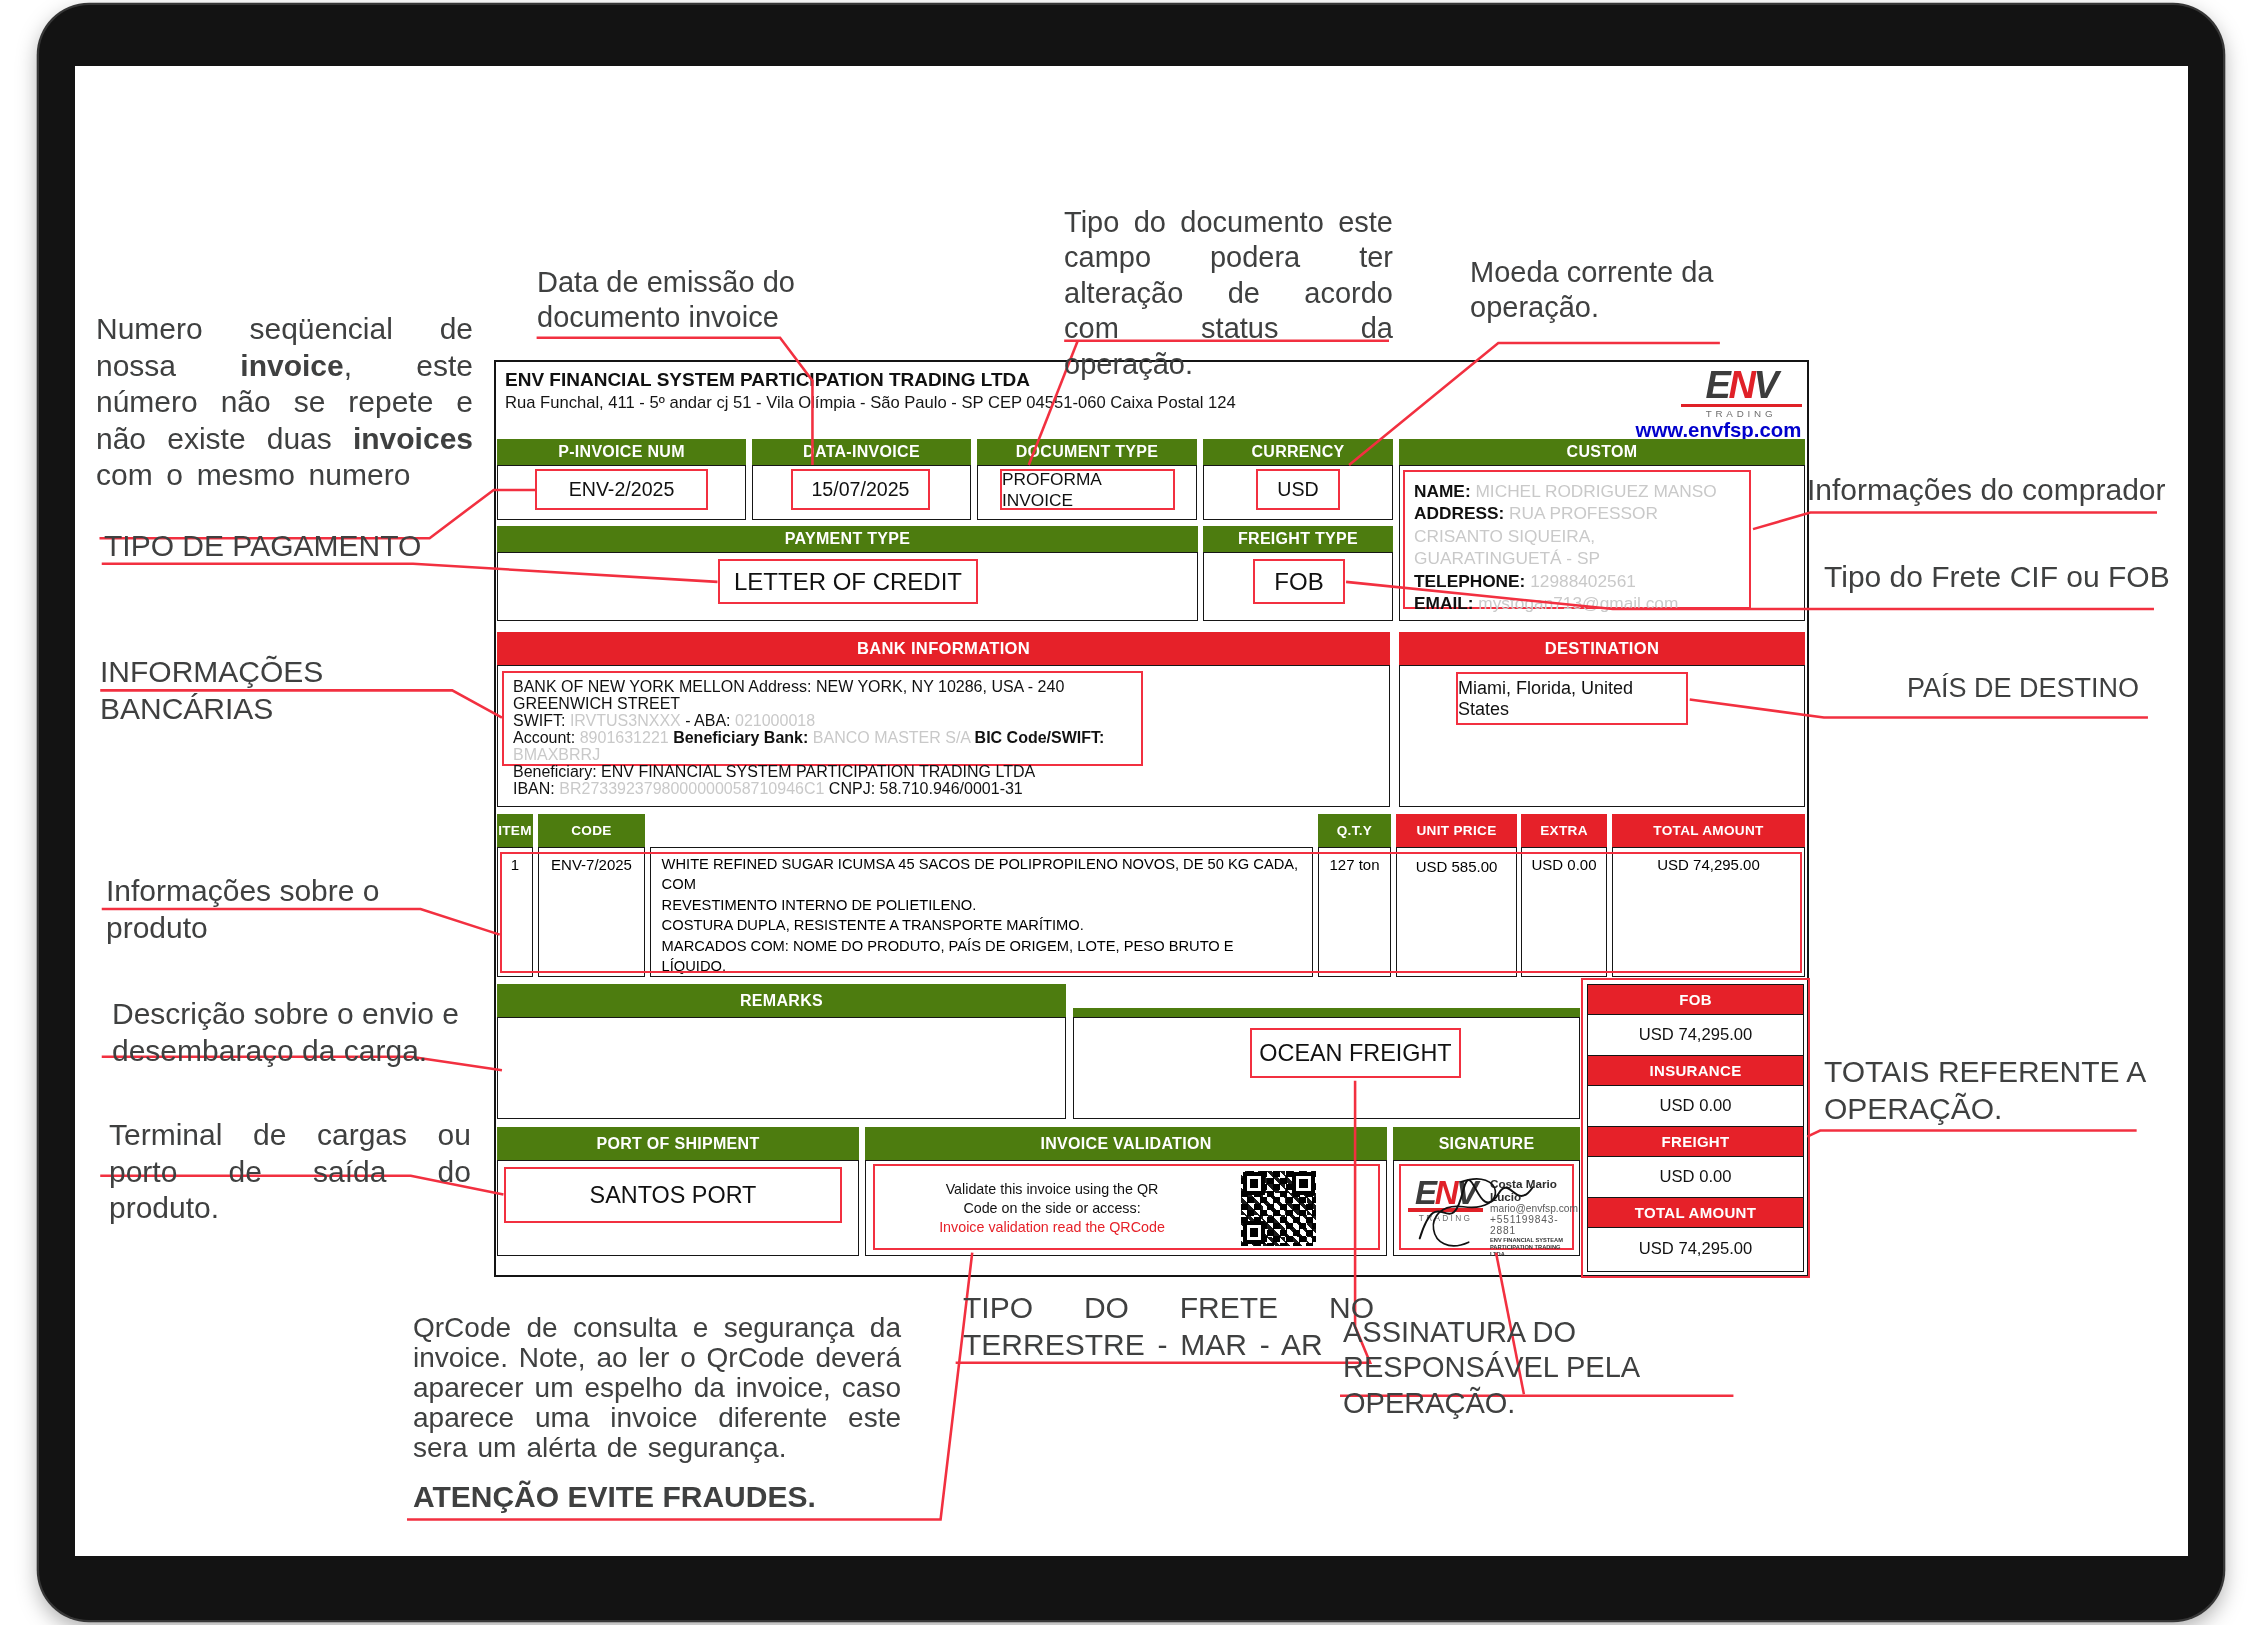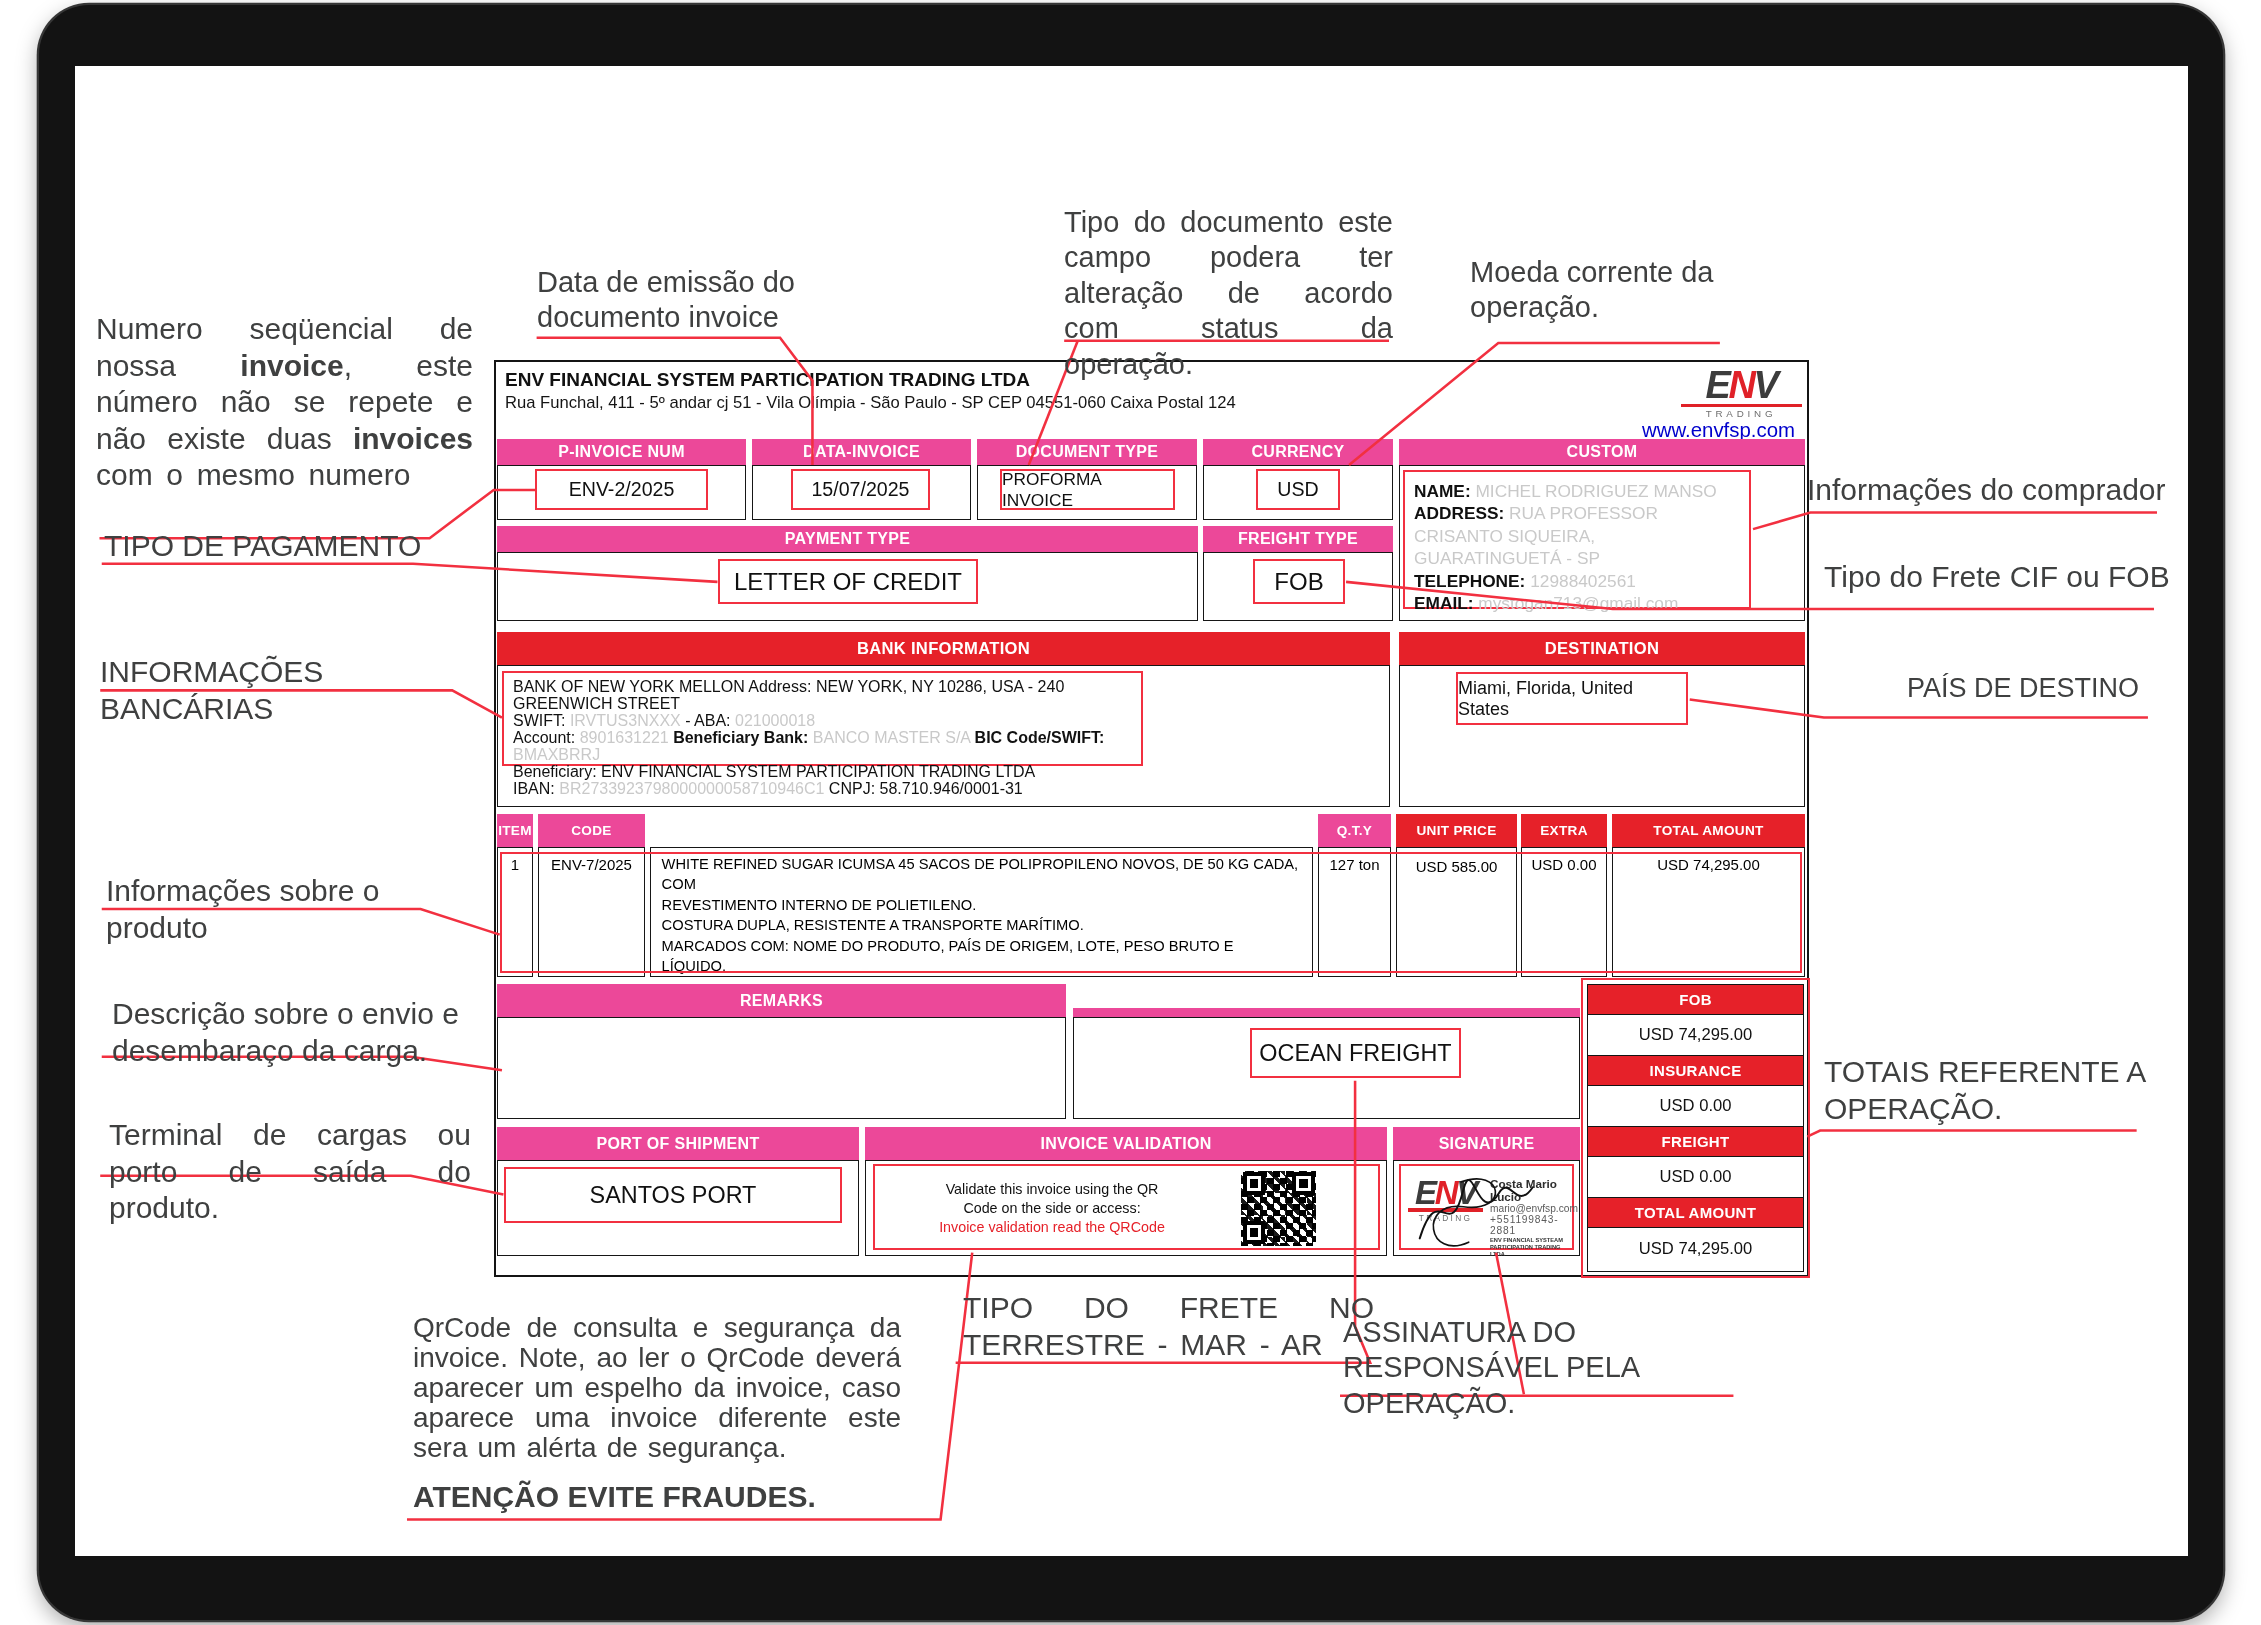--- a/index.html
+++ b/index.html
@@ -4,21 +4,21 @@
 <style>
   html,body{margin:0;padding:0;background:#ffffff;font-family:"Liberation Sans",sans-serif;}
   .stage{position:relative;width:2261px;height:1625px;background:#fff;overflow:hidden;}
   .bezel{position:absolute;left:39px;top:4.5px;width:2184px;height:1615px;background:#131313;border-radius:50px;box-shadow:0 0 0 2.3px #363636, 0 7.5px 22.6px rgba(0,0,0,.35);}
   .page{position:absolute;left:75px;top:66px;width:2113px;height:1490px;background:#ffffff;}
 
   
   .invoice{position:absolute;left:494px;top:360px;width:1315px;height:917px;border:2.3px solid #141414;background:#fff;box-sizing:border-box;}
 
   .abs{position:absolute;}
-  .hdrband{position:absolute;background:#ec4899;color:#ffffff;font-weight:700;font-size:16px;letter-spacing:0.3px;display:flex;align-items:center;justify-content:center;box-sizing:border-box;}
+  .hdrband{position:absolute;background:#4d7c0f;color:#ffffff;font-weight:700;font-size:16px;letter-spacing:0.3px;display:flex;align-items:center;justify-content:center;box-sizing:border-box;}
   .redband{background:#e62129;}
   .vbody{position:absolute;background:#fff;border:1.5px solid #161616;box-sizing:border-box;}
   .rbox{position:absolute;border:2.3px solid #f23040;box-sizing:border-box;display:flex;align-items:center;justify-content:center;background:#fff;}
   .rboxplain{position:absolute;border:2.3px solid #f23040;box-sizing:border-box;background:transparent;}
   .val{font-size:19.6px;color:#101010;}
   .gray{color:#c9c9c9;}
   .blk{color:#101010;font-weight:700;}
 
   .ann{position:absolute;color:#3f4040;line-height:1.22;}
   .j{text-align:justify;}
@@ -50,21 +50,21 @@
   <div class="invoice"></div>
 
   <div class="abs" style="left:505px;top:369px;width:1131px;font-size:19px;font-weight:700;color:#111;">ENV FINANCIAL SYSTEM PARTICIPATION TRADING LTDA</div>
   <div class="abs" style="left:505px;top:393px;width:1131px;font-size:16.6px;color:#151515;">Rua Funchal, 411 - 5º andar cj 51 - Vila Olímpia - São Paulo - SP CEP 04551-060 Caixa Postal 124</div>
 
   <div class="abs" style="left:1675px;top:368px;width:132px;">
     <div class="logo-word" style="font-size:38px;text-align:center;"><span class="logoE">E</span><span class="logoN">N</span><span class="logoV">V</span></div>
     <div class="logo-bar" style="width:121px;margin:1.5px auto 0.8px auto;"></div>
     <div class="logo-sub">TRADING</div>
   </div>
-  <div class="abs" style="left:1628px;top:419px;width:181px;text-align:center;font-size:20.4px;font-weight:400;color:#0000cc;text-decoration:underline;">www.envfsp.com</div>
+  <div class="abs" style="left:1628px;top:419px;width:181px;text-align:center;font-size:20.4px;font-weight:700;color:#0000cc;text-decoration:underline;">www.envfsp.com</div>
 
   <div class="hdrband" style="left:497px;top:439px;width:249px;height:26px;">P-INVOICE NUM</div>
   <div class="hdrband" style="left:752px;top:439px;width:219px;height:26px;">DATA-INVOICE</div>
   <div class="hdrband" style="left:977px;top:439px;width:220px;height:26px;">DOCUMENT TYPE</div>
   <div class="hdrband" style="left:1203px;top:439px;width:190px;height:26px;">CURRENCY</div>
   <div class="hdrband" style="left:1399px;top:439px;width:406px;height:26px;">CUSTOM</div>
 
   <div class="vbody" style="left:497px;top:465px;width:249px;height:55px;"></div>
   <div class="vbody" style="left:752px;top:465px;width:219px;height:55px;"></div>
   <div class="vbody" style="left:977px;top:465px;width:220px;height:55px;"></div>

